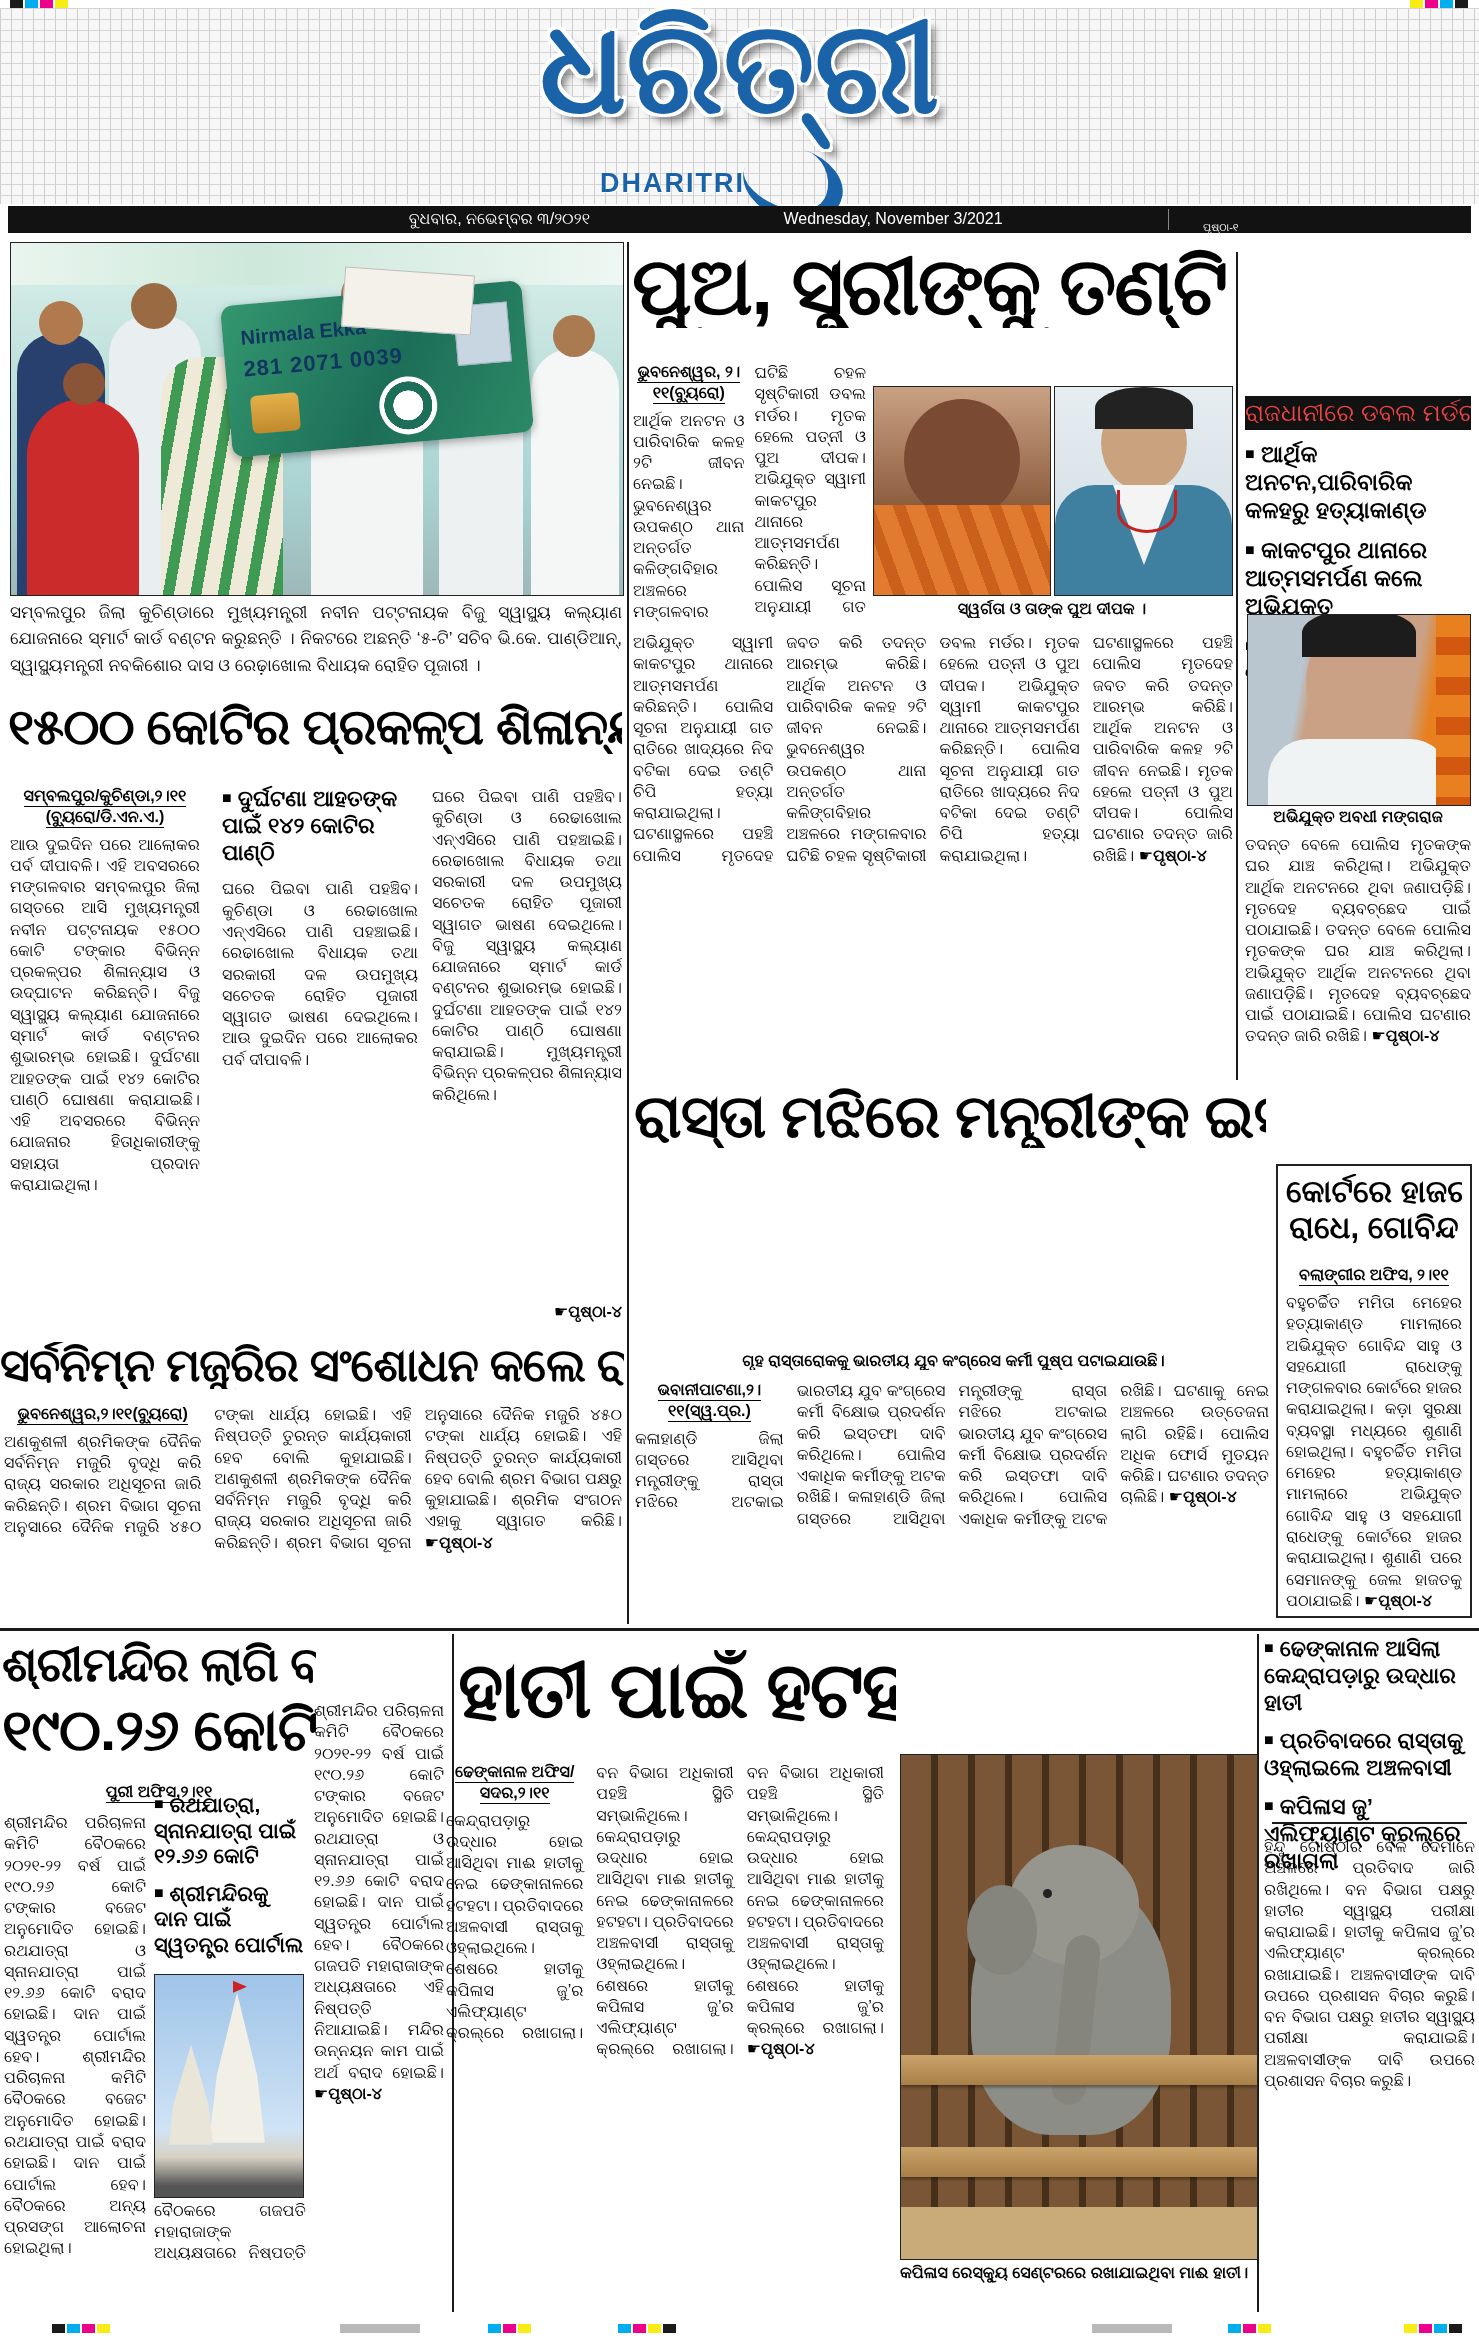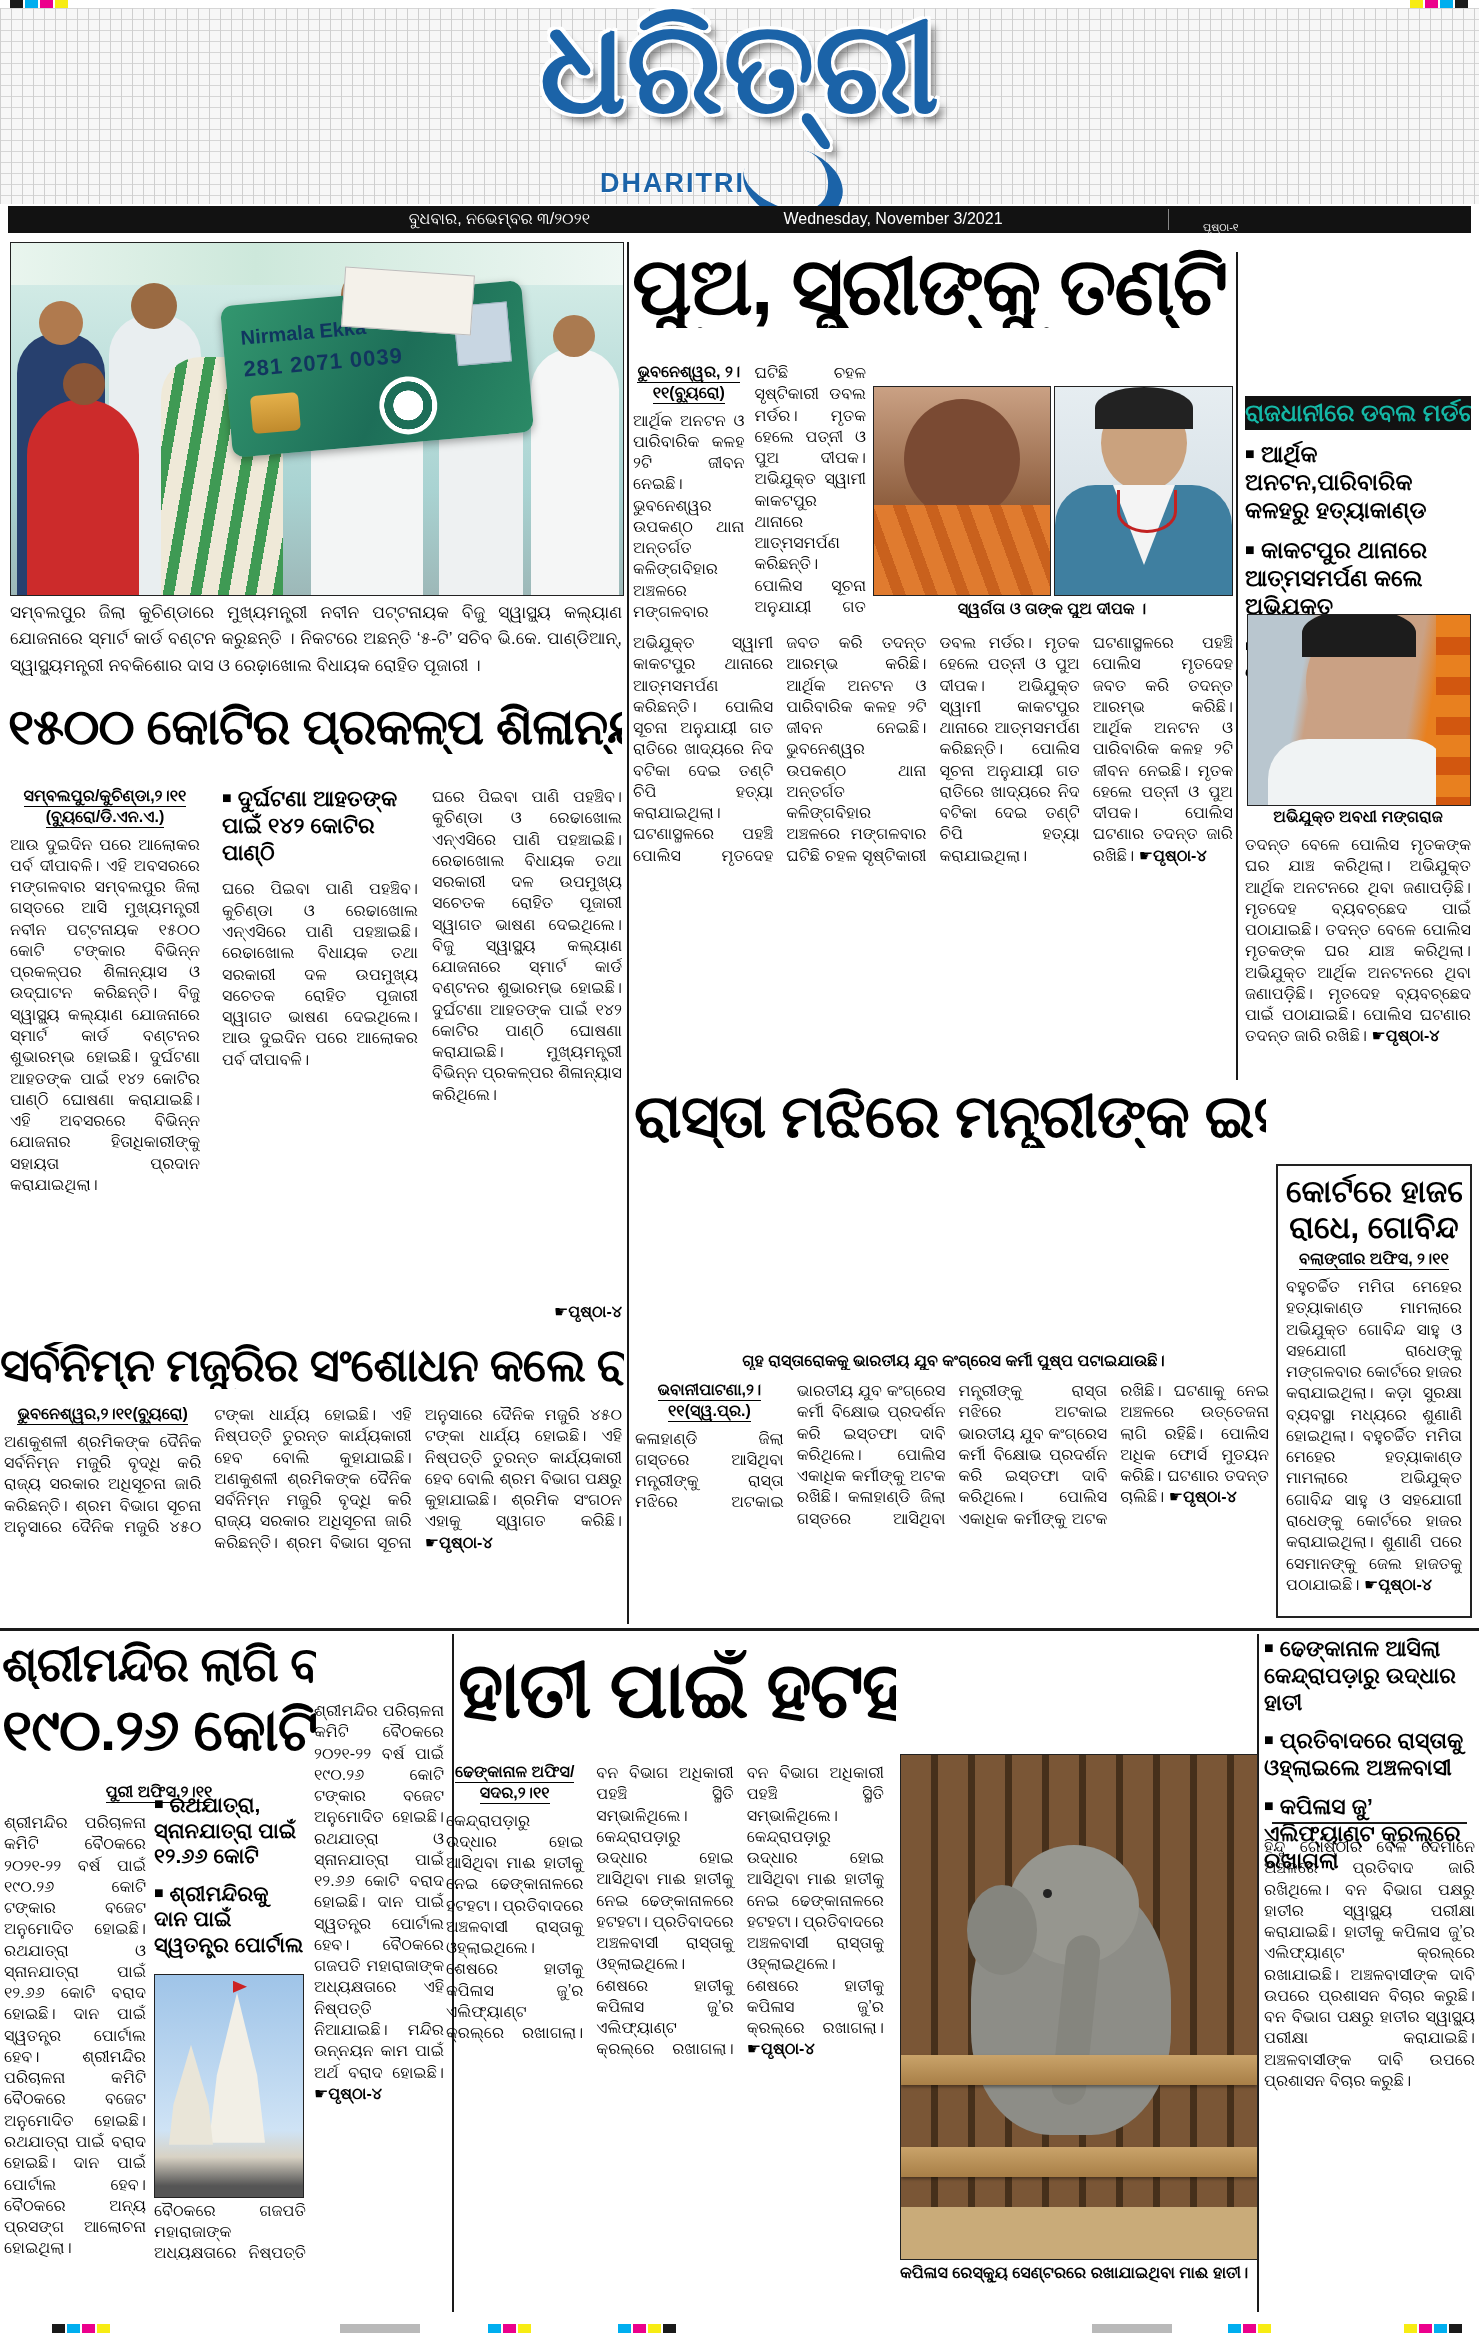--- a/index.html
+++ b/index.html
@@ -124,21 +124,21 @@
     <div class="abs" style="left:0;bottom:0;width:177px;height:110px;background:#3f7fa0;border-radius:40px 40px 0 0;"></div>
     <div class="abs" style="left:58px;bottom:30px;width:62px;height:80px;background:#f4f4f4;clip-path:polygon(0 0,100% 0,50% 100%);"></div>
     <div class="abs" style="left:62px;bottom:62px;width:54px;height:40px;border:3px solid #c22222;border-top:none;border-radius:0 0 50% 50%;"></div>
   </div>
   <div class="abs cap" style="left:873px;top:600px;width:358px;">ସ୍ୱର୍ଗତା ଓ ତାଙ୍କ ପୁଅ ଦୀପକ ।</div>
   <div class="abs cols4 body" style="left:633px;top:632px;width:600px;height:446px;">
     <span>ଅଭିଯୁକ୍ତ ସ୍ୱାମୀ କାକଟପୁର ଥାନାରେ ଆତ୍ମସମର୍ପଣ କରିଛନ୍ତି। ପୋଲିସ ସୂଚନା ଅନୁଯାୟୀ ଗତ ରାତିରେ ଖାଦ୍ୟରେ ନିଦ ବଟିକା ଦେଇ ତଣ୍ଟି ଚିପି ହତ୍ୟା କରାଯାଇଥିଲା। ଘଟଣାସ୍ଥଳରେ ପହଞ୍ଚି ପୋଲିସ ମୃତଦେହ ଜବତ କରି ତଦନ୍ତ ଆରମ୍ଭ କରିଛି। ଆର୍ଥିକ ଅନଟନ ଓ ପାରିବାରିକ କଳହ ୨ଟି ଜୀବନ ନେଇଛି। ଭୁବନେଶ୍ୱର ଉପକଣ୍ଠ ଥାନା ଅନ୍ତର୍ଗତ କଳିଙ୍ଗବିହାର ଅଞ୍ଚଳରେ ମଙ୍ଗଳବାର ଘଟିଛି ଚହଳ ସୃଷ୍ଟିକାରୀ ଡବଲ ମର୍ଡର। ମୃତକ ହେଲେ ପତ୍ନୀ ଓ ପୁଅ ଦୀପକ। ଅଭିଯୁକ୍ତ ସ୍ୱାମୀ କାକଟପୁର ଥାନାରେ ଆତ୍ମସମର୍ପଣ କରିଛନ୍ତି। ପୋଲିସ ସୂଚନା ଅନୁଯାୟୀ ଗତ ରାତିରେ ଖାଦ୍ୟରେ ନିଦ ବଟିକା ଦେଇ ତଣ୍ଟି ଚିପି ହତ୍ୟା କରାଯାଇଥିଲା। ଘଟଣାସ୍ଥଳରେ ପହଞ୍ଚି ପୋଲିସ ମୃତଦେହ ଜବତ କରି ତଦନ୍ତ ଆରମ୍ଭ କରିଛି। ଆର୍ଥିକ ଅନଟନ ଓ ପାରିବାରିକ କଳହ ୨ଟି ଜୀବନ ନେଇଛି। ମୃତକ ହେଲେ ପତ୍ନୀ ଓ ପୁଅ ଦୀପକ। ପୋଲିସ ଘଟଣାର ତଦନ୍ତ ଜାରି ରଖିଛି।</span>
     <span class="cont"><span>☛</span><span>ପୃଷ୍ଠା-୪</span></span>
   </div>
 
-  <div class="abs" style="left:1245px;top:396px;width:226px;height:34px;background:#121212;color:#14b8a6;font-weight:bold;font-size:24px;text-align:center;line-height:34px;white-space:nowrap;overflow:hidden;">ରାଜଧାନୀରେ ଡବଲ ମର୍ଡର</div>
+  <div class="abs" style="left:1245px;top:396px;width:226px;height:34px;background:#121212;color:#ef4444;font-weight:normal;font-size:24px;text-align:center;line-height:34px;white-space:nowrap;overflow:hidden;">ରାଜଧାନୀରେ ଡବଲ ମର୍ଡର</div>
   <div class="abs" style="left:1245px;top:440px;width:226px;height:172px;">
     <div class="bul" style="font-size:23px;"><span class="sq">■</span> <span>ଆର୍ଥିକ ଅନଟନ,ପାରିବାରିକ କଳହରୁ ହତ୍ୟାକାଣ୍ଡ</span></div>
     <div class="bul" style="font-size:23px;"><span class="sq">■</span> <span>କାକଟପୁର ଥାନାରେ ଆତ୍ମସମର୍ପଣ କଲେ ଅଭିଯୁକ୍ତ</span></div>
     <div class="bul" style="font-size:23px;"><span class="sq">■</span> <span>ଗତ ରାତିରେ ଖାଦ୍ୟରେ ନିଦ ବଟିକା ଦେଇଥିଲେ</span></div>
   </div>
   <div class="photo" style="left:1247px;top:614px;width:222px;height:190px;background:linear-gradient(100deg,#b9c6cf 0 25%,#caa184 30% 70%,#e8801f 78%);">
     <div class="abs" style="left:58px;top:6px;width:106px;height:122px;border-radius:50%;background:#caa184;"></div>
     <div class="abs" style="left:54px;top:-6px;width:114px;height:48px;border-radius:50% 50% 0 0;background:#1c1c1c;"></div>
     <div class="abs" style="left:20px;bottom:0;width:182px;height:66px;background:#f0f3f4;border-radius:40px 40px 0 0;"></div>
     <div class="abs" style="right:0;top:0;width:34px;height:190px;background:repeating-linear-gradient(#e8801f 0 22px,#d2570f 22px 40px);"></div>
@@ -153,21 +153,21 @@
   <div class="abs cap" style="left:637px;top:1352px;width:633px;">ଗୃହ ରାସ୍ତାରୋକକୁ ଭାରତୀୟ ଯୁବ କଂଗ୍ରେସ କର୍ମୀ ପୁଷ୍ପ ପଟାଇଯାଉଛି।</div>
   <div class="abs cols4 body" style="left:635px;top:1380px;width:634px;height:240px;">
     <div class="dl"><span>ଭବାନୀପାଟଣା,୨।୧୧(ସ୍ୱ.ପ୍ର.)</span></div>
     <span>କଳାହାଣ୍ଡି ଜିଲା ଗସ୍ତରେ ଆସିଥିବା ମନ୍ତ୍ରୀଙ୍କୁ ରାସ୍ତା ମଝିରେ ଅଟକାଇ ଭାରତୀୟ ଯୁବ କଂଗ୍ରେସ କର୍ମୀ ବିକ୍ଷୋଭ ପ୍ରଦର୍ଶନ କରି ଇସ୍ତଫା ଦାବି କରିଥିଲେ। ପୋଲିସ ଏକାଧିକ କର୍ମୀଙ୍କୁ ଅଟକ ରଖିଛି। କଳାହାଣ୍ଡି ଜିଲା ଗସ୍ତରେ ଆସିଥିବା ମନ୍ତ୍ରୀଙ୍କୁ ରାସ୍ତା ମଝିରେ ଅଟକାଇ ଭାରତୀୟ ଯୁବ କଂଗ୍ରେସ କର୍ମୀ ବିକ୍ଷୋଭ ପ୍ରଦର୍ଶନ କରି ଇସ୍ତଫା ଦାବି କରିଥିଲେ। ପୋଲିସ ଏକାଧିକ କର୍ମୀଙ୍କୁ ଅଟକ ରଖିଛି। ଘଟଣାକୁ ନେଇ ଅଞ୍ଚଳରେ ଉତ୍ତେଜନା ଲାଗି ରହିଛି। ପୋଲିସ ଅଧିକ ଫୋର୍ସ ମୁତୟନ କରିଛି। ଘଟଣାର ତଦନ୍ତ ଚାଲିଛି। </span>
     <span class="cont"><span>☛</span><span>ପୃଷ୍ଠା-୪</span></span>
   </div>
 
   <div class="abs" style="left:1276px;top:1164px;width:196px;height:454px;border:2px solid #222;box-sizing:border-box;padding:8px 8px;">
     <div style="font-size:31px;font-weight:bold;text-align:center;line-height:1.15;white-space:nowrap;overflow:hidden;">କୋର୍ଟରେ ହାଜର</div>
     <div style="font-size:31px;font-weight:bold;text-align:center;line-height:1.15;white-space:nowrap;overflow:hidden;">ରାଧେ, ଗୋବିନ୍ଦ</div>
-    <div class="dl" style="margin-top:4px;"><span>ବଲାଙ୍ଗୀର ଅଫିସ, ୨।୧୧</span></div>
+    <div class="dl" style="margin-top:20px;"><span>ବଲାଙ୍ଗୀର ଅଫିସ, ୨।୧୧</span></div>
     <div class="body" style="height:318px;">
       <span>ବହୁଚର୍ଚ୍ଚିତ ମମିତା ମେହେର ହତ୍ୟାକାଣ୍ଡ ମାମଲାରେ ଅଭିଯୁକ୍ତ ଗୋବିନ୍ଦ ସାହୁ ଓ ସହଯୋଗୀ ରାଧେଙ୍କୁ ମଙ୍ଗଳବାର କୋର୍ଟରେ ହାଜର କରାଯାଇଥିଲା। କଡ଼ା ସୁରକ୍ଷା ବ୍ୟବସ୍ଥା ମଧ୍ୟରେ ଶୁଣାଣି ହୋଇଥିଲା। ବହୁଚର୍ଚ୍ଚିତ ମମିତା ମେହେର ହତ୍ୟାକାଣ୍ଡ ମାମଲାରେ ଅଭିଯୁକ୍ତ ଗୋବିନ୍ଦ ସାହୁ ଓ ସହଯୋଗୀ ରାଧେଙ୍କୁ କୋର୍ଟରେ ହାଜର କରାଯାଇଥିଲା। ଶୁଣାଣି ପରେ ସେମାନଙ୍କୁ ଜେଲ ହାଜତକୁ ପଠାଯାଇଛି। </span>
       <span class="cont"><span>☛</span><span>ପୃଷ୍ଠା-୪</span></span>
     </div>
   </div>
 
   <div class="abs hl" style="left:0;top:1342px;width:624px;font-size:46px;">ସର୍ବନିମ୍ନ ମଜୁରିର ସଂଶୋଧନ କଲେ ରାଜ୍ୟ ସରକାର</div>
   <div class="abs cols3 body" style="left:4px;top:1404px;width:618px;height:216px;">
     <div class="dl"><span>ଭୁବନେଶ୍ୱର,୨।୧୧(ବ୍ୟୁରୋ)</span></div>
     <span>ଅଣକୁଶଳୀ ଶ୍ରମିକଙ୍କ ଦୈନିକ ସର୍ବନିମ୍ନ ମଜୁରି ବୃଦ୍ଧି କରି ରାଜ୍ୟ ସରକାର ଅଧିସୂଚନା ଜାରି କରିଛନ୍ତି। ଶ୍ରମ ବିଭାଗ ସୂଚନା ଅନୁସାରେ ଦୈନିକ ମଜୁରି ୪୫୦ ଟଙ୍କା ଧାର୍ଯ୍ୟ ହୋଇଛି। ଏହି ନିଷ୍ପତ୍ତି ତୁରନ୍ତ କାର୍ଯ୍ୟକାରୀ ହେବ ବୋଲି କୁହାଯାଇଛି। ଅଣକୁଶଳୀ ଶ୍ରମିକଙ୍କ ଦୈନିକ ସର୍ବନିମ୍ନ ମଜୁରି ବୃଦ୍ଧି କରି ରାଜ୍ୟ ସରକାର ଅଧିସୂଚନା ଜାରି କରିଛନ୍ତି। ଶ୍ରମ ବିଭାଗ ସୂଚନା ଅନୁସାରେ ଦୈନିକ ମଜୁରି ୪୫୦ ଟଙ୍କା ଧାର୍ଯ୍ୟ ହୋଇଛି। ଏହି ନିଷ୍ପତ୍ତି ତୁରନ୍ତ କାର୍ଯ୍ୟକାରୀ ହେବ ବୋଲି ଶ୍ରମ ବିଭାଗ ପକ୍ଷରୁ କୁହାଯାଇଛି। ଶ୍ରମିକ ସଂଗଠନ ଏହାକୁ ସ୍ୱାଗତ କରିଛି। </span>

